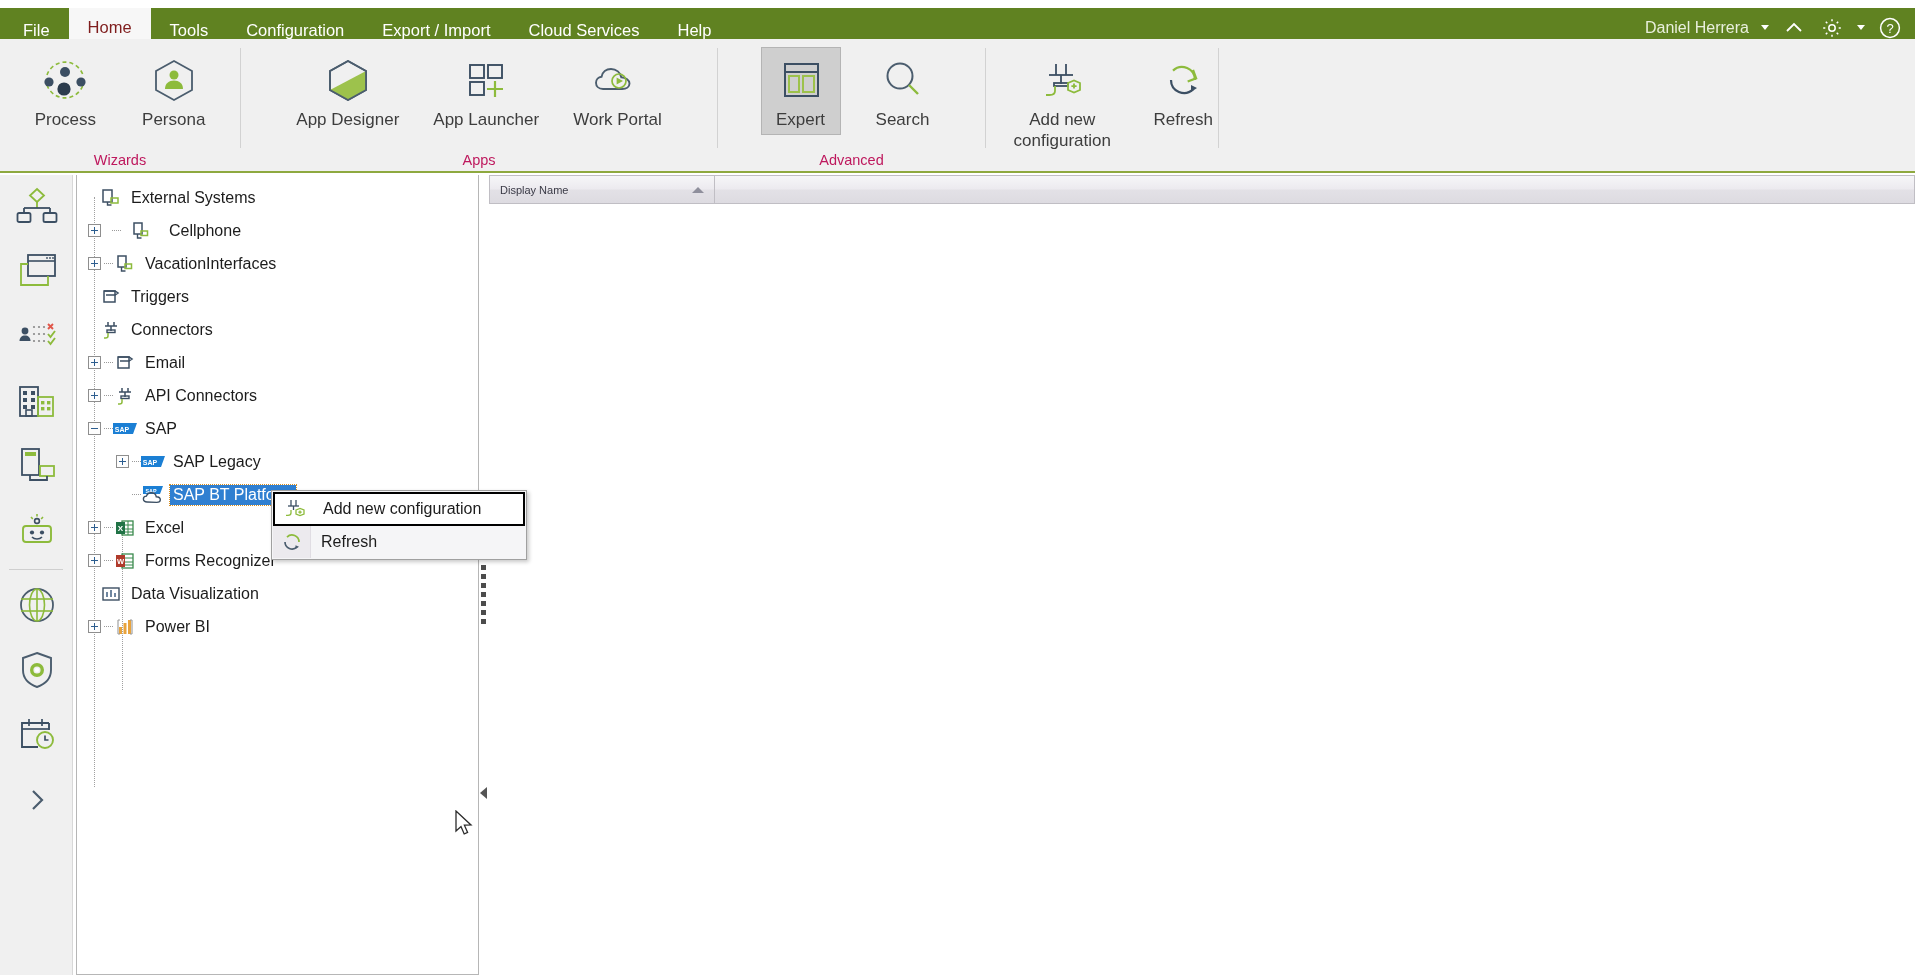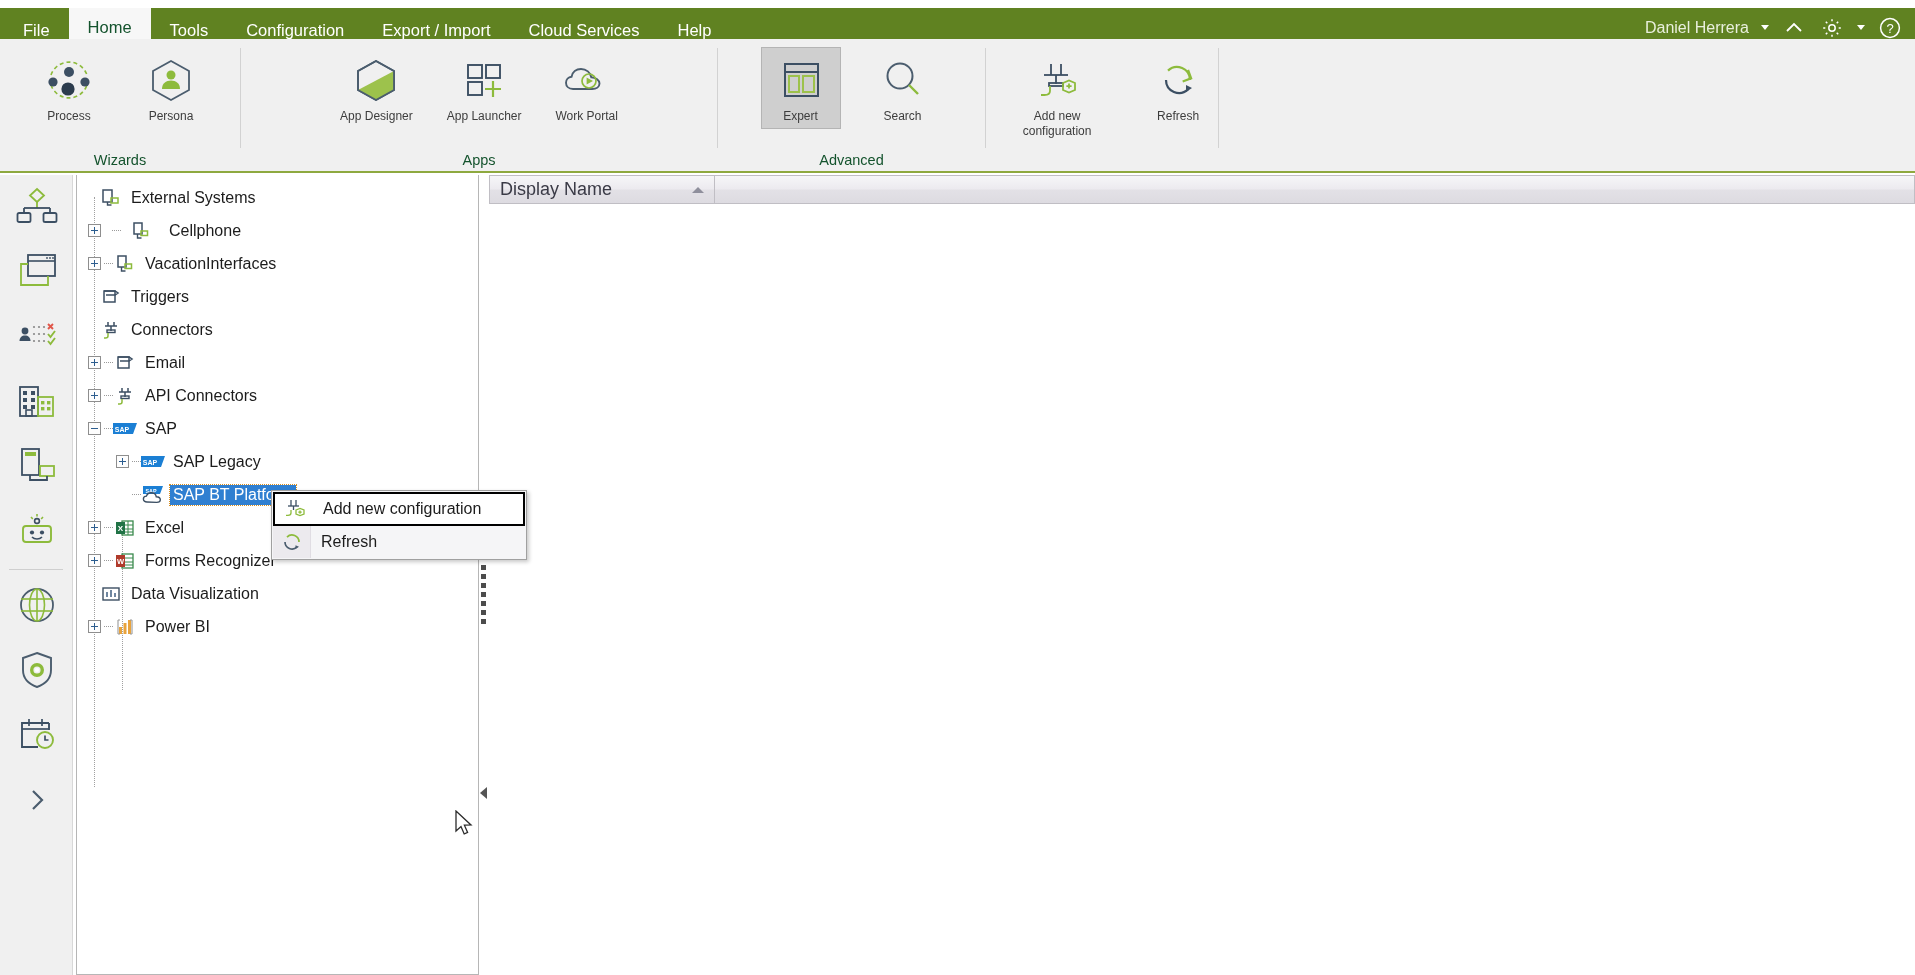--- a/index.html
+++ b/index.html
@@ -19,21 +19,21 @@
     display:flex; align-items:flex-end;
   }
   .menu-tabs { display:flex; align-items:flex-end; height:39px; padding-left:4px; }
   .menu-tab {
     height:33px; padding:0 19px;
     display:flex; align-items:center; justify-content:center;
     color:#ffffff; font-size:16.5px; white-space:nowrap;
     cursor:pointer;
   }
   .menu-tab.active {
-    background:#f7f7f7; color:#14532d; height:39px;
+    background:#f7f7f7; color:#7f1d1d; height:39px;
     align-items:center;
   }
   .menu-right {
     position:absolute; right:8px; top:0; height:39px;
     display:flex; align-items:center; gap:4px;
   }
   .menu-user { color:#e9efdd; font-size:16px; padding:0 4px; cursor:pointer; }
   .menu-caret {
     width:16px; height:39px; display:flex; align-items:center; justify-content:center;
     cursor:pointer;
@@ -49,35 +49,35 @@
   
   .ribbon {
     position:absolute; top:39px; left:0; width:1915px; height:134px;
     background:#f0f0f0;
     border-bottom:2px solid #8ea93f;
   }
   .ribbon-groups { display:flex; height:134px; }
   .rgroup { position:relative; height:134px; display:flex; flex-direction:column; }
   .rgroup-items { display:flex; flex:1; align-items:flex-start; padding-top:8px; }
   .rgroup-label {
-    text-align:center; font-size:14.5px; color:#14532d;
+    text-align:center; font-size:14.5px; color:#be185d;
     padding-bottom:5px; width:100%;
   }
   .rgroup-sep {
     width:1px; background:#d2d2d2; margin:9px 0 24px 0; height:100px;
   }
   .ribbon-btn {
     display:flex; flex-direction:column; align-items:center;
     padding:5px 11px 4px 11px; cursor:pointer; min-width:62px;
     border:1px solid transparent;
   }
   .ribbon-btn.toggled { background:#cfcfcf; border:1px solid #b4b4b4; }
   .ribbon-btn .ico { height:54px; display:flex; align-items:center; justify-content:center; }
   .ribbon-btn .lbl {
-    font-size:12px; color:#3d3d3d; text-align:center; line-height:1.24;
+    font-size:17px; color:#3d3d3d; text-align:center; line-height:1.24;
     margin-top:2px; white-space:pre-line;
   }
 
   
   .rail {
     position:absolute; left:0; top:175px; width:73px; height:800px;
     background:#f0f0f0; border-right:1px solid #d8d8d8;
   }
   .rail-item {
     width:73px; height:65px; display:flex; align-items:center; justify-content:center;
@@ -152,21 +152,21 @@
   
   .gridpane {
     position:absolute; left:489px; top:175px; right:0; height:800px;
     background:#ffffff;
   }
   .grid-header { display:flex; height:29px; }
   .gh-cell {
     background:linear-gradient(to bottom,#f6f6f8 0%,#eceaef 48%,#e3e1e6 52%,#dddbe1 100%);
     border:1px solid #c0bec4; border-left:none;
     display:flex; align-items:center; justify-content:space-between;
-    padding:0 10px; font-size:18px; color:#3a3a46;
+    padding:0 10px; font-size:11px; color:#3a3a46;
   }
   .gh-cell.first { border-left:1px solid #c0bec4; width:226px; flex:0 0 226px; }
   .gh-cell.rest { flex:1; }
   .sort-asc {
     width:0;height:0;border-left:6px solid transparent;border-right:6px solid transparent;
     border-bottom:6px solid #8f8f9c;
   }
   .grid-body { height:771px; background:#ffffff; }
 
   

